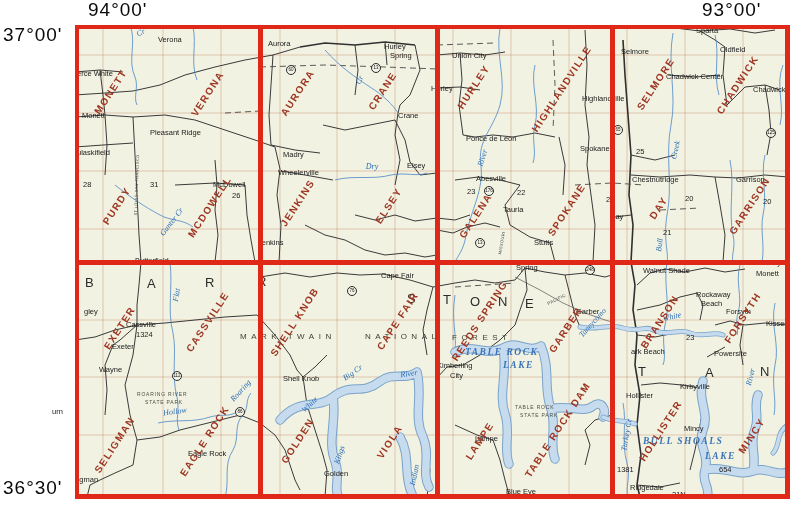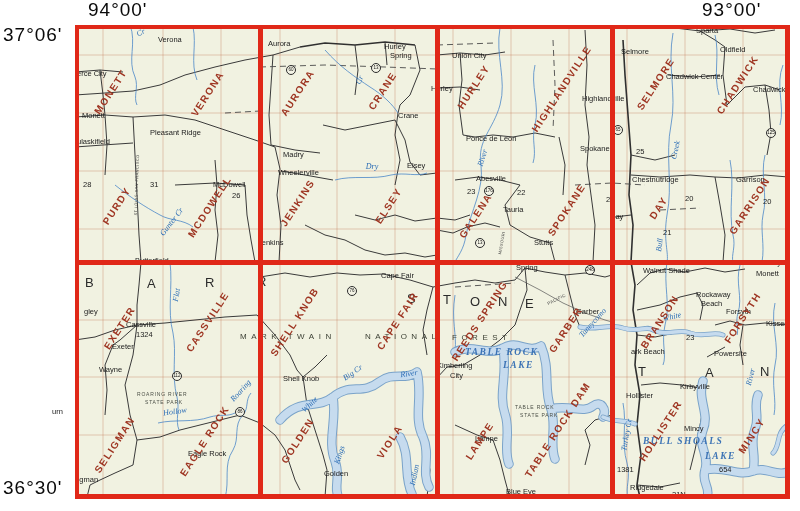--- a/index.html
+++ b/index.html
@@ -33,21 +33,21 @@
   svg .lakeOn{stroke:#7aa3c9;stroke-width:5;fill:none;stroke-linecap:round}
   svg .lakeFn{stroke:#c6dbee;stroke-width:3.5;fill:none;stroke-linecap:round}
 </style>
 </head>
 <body>
 
 <div id="stage">
 
   <div class="coord" style="left:88px;top:0">94°00'</div>
   <div class="coord" style="left:702px;top:0">93°00'</div>
-  <div class="coord" style="left:3px;top:25px">37°06'</div>
+  <div class="coord" style="left:3px;top:25px">37°00'</div>
   <div class="coord" style="left:3px;top:478px">36°30'</div>
   <span class="t" style="left:52px;top:408px;z-index:2;position:absolute">urn</span>
 
   <div id="map">
 
     <svg id="basemap" width="715" height="474">
       <g class="tw">
         <path d="M28,0V474 M88,0V474 M146,0V474 M205,0V474 M262,0V474 M320,0V474 M378,0V474 M436,0V474 M494,0V474 M552,0V474 M610,0V474 M668,0V474 M0,30H715 M0,88H715 M0,146H715 M0,204H715 M0,295H715 M0,352H715 M0,410H715"></path>
       </g>
       <g>
@@ -73,24 +73,24 @@
           <path id="lkn" d="M528,392 C540,398 550,394 560,399 M505,302 C520,306 535,298 548,303 C562,308 572,300 578,305 C592,312 605,303 615,308 C628,313 638,306 648,310 M713,400 C700,408 706,420 698,428"></path>
         </defs>
         <use href="#lkw" class="lakeO"></use>
           <use href="#lkw" class="lakeF"></use>
         <use href="#lkn" class="lakeOn"></use>
           <use href="#lkn" class="lakeFn"></use>
       </g>
     </svg>
 
     <span class="t" style="left:83px;top:11px">Verona</span>
-    <span class="t" style="left:2px;top:45px">erce City</span>
+    <span class="t" style="left:2px;top:45px">erce White</span>
     <span class="t" style="left:7px;top:87px">Monett</span>
     <span class="t" style="left:75px;top:104px">Pleasant Ridge</span>
-    <span class="t" style="left:2px;top:113px">ulaskifield</span>
+    <span class="t" style="left:2px;top:124px">ulaskifield</span>
     <span class="t" style="left:138px;top:156px">McDowell</span>
     <span class="t" style="left:183px;top:214px">Jenkins</span>
     <span class="t" style="left:193px;top:15px">Aurora</span>
     <span class="t" style="left:309px;top:18px">Hurley</span>
     <span class="t" style="left:315px;top:27px">Spring</span>
     <span class="t" style="left:208px;top:126px">Madry</span>
     <span class="t" style="left:203px;top:144px">Wheelerville</span>
     <span class="t" style="left:332px;top:137px">Elsey</span>
     <span class="t" style="left:323px;top:87px">Crane</span>
     <span class="t" style="left:377px;top:27px">Union City</span>

